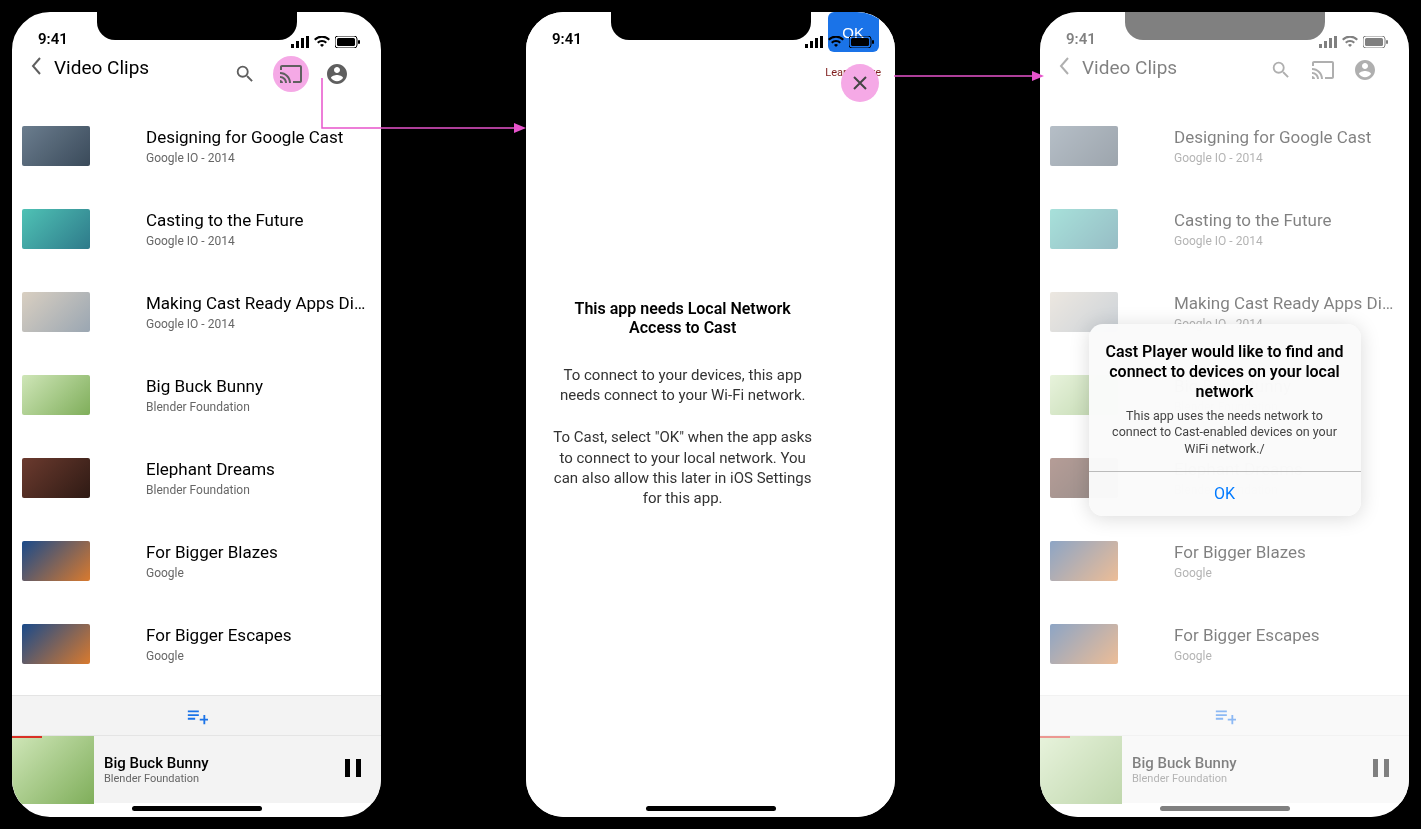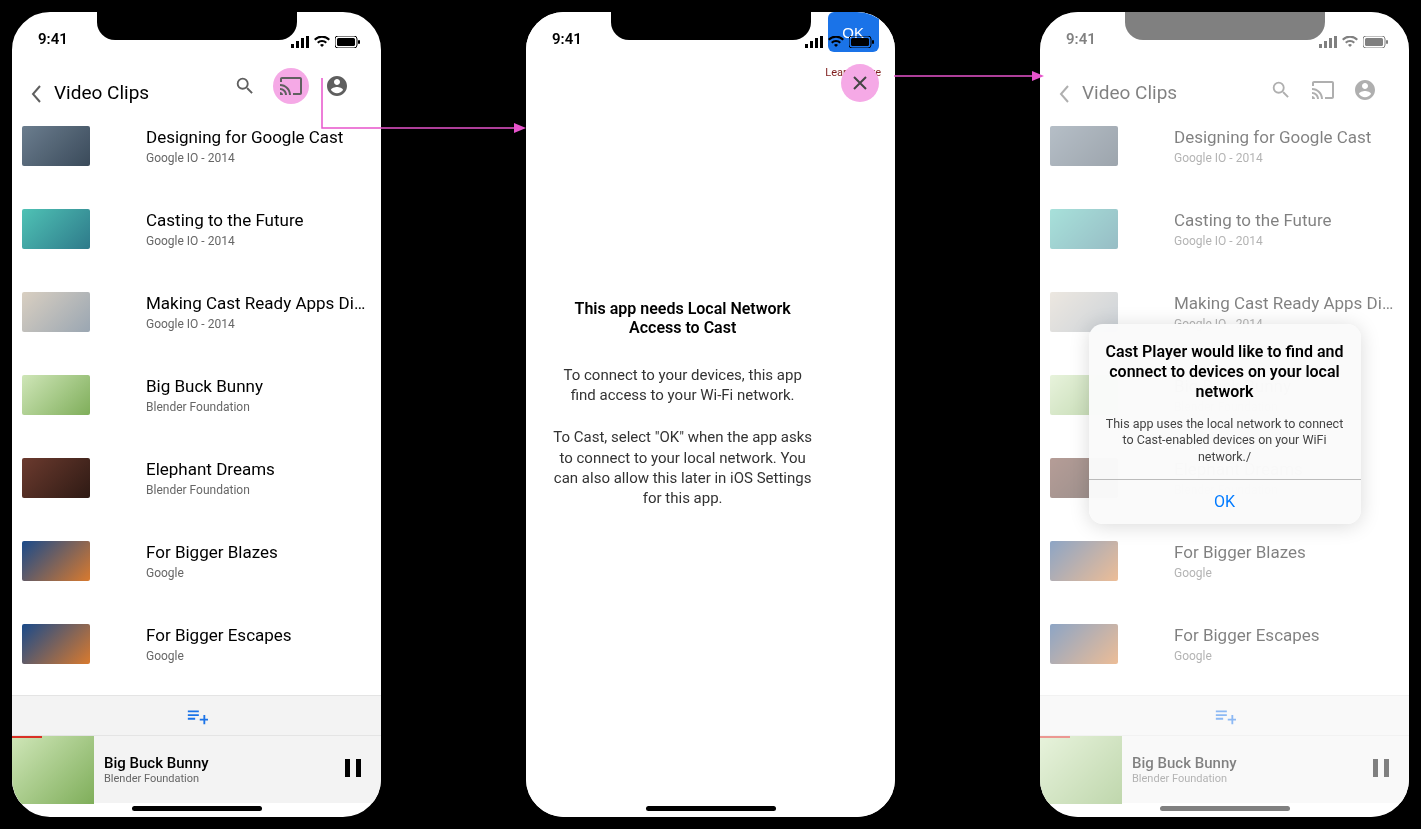--- a/index.html
+++ b/index.html
@@ -33,21 +33,21 @@
     align-items:flex-end; justify-content:space-between; padding:0 20px 4px;
     font-size:15px; font-weight:600; z-index:4;
   }
   .sb-time { padding-left:6px; }
   .sb-right { display:flex; align-items:center; gap:5px; }
   .sb-right svg { display:block; }
 
   
   .navbar {
     position:absolute; top:44px; left:0; right:16px; height:48px;
-    display:flex; align-items:flex-end; padding:0 10px;
+    display:flex; align-items:flex-start; padding:0 10px;
   }
   .nav-back { width:28px; display:flex; justify-content:center; cursor:pointer; }
   .nav-title { font-size:19px; font-weight:400; flex:1; padding-left:4px; }
   .nav-icons { display:flex; align-items:center; gap:14px; padding-right:4px; }
   .nav-icon { cursor:pointer; display:flex; align-items:center; justify-content:center; width:28px; height:28px; }
   .cast-highlight { background:#f5a9e6; border-radius:50%; width:36px; height:36px; }
   .nav-icon svg { fill:#5f5f5f; }
   .nav-back svg { stroke:#5f5f5f; }
 
   
@@ -119,21 +119,21 @@
   .dim {
     position:absolute; inset:0; background:rgba(255,255,255,0.5);
     pointer-events:none; z-index:6;
   }
   .iosdialog {
     position:absolute; top:312px; left:50%; transform:translateX(-50%);
     width:272px; background:rgba(250,250,250,0.98); border-radius:14px;
     z-index:7; overflow:hidden; box-shadow:0 2px 20px rgba(0,0,0,0.15);
   }
   .dlgbody { padding:18px 16px 14px; text-align:center; }
-  .dlgtitle { font-size:16px; font-weight:600; line-height:1.25; margin-bottom:14px; }
+  .dlgtitle { font-size:16px; font-weight:600; line-height:1.25; margin-bottom:6px; }
   .dlgmsg { font-size:12.5px; color:#444; line-height:1.3; }
   .dlgbtns { display:flex; border-top:0.5px solid #bbb; }
   .dlgbtn {
     flex:1; height:44px; display:flex; align-items:center; justify-content:center;
     font-size:16px; color:#007aff; cursor:pointer;
   }
   .dlgbtn + .dlgbtn { border-left:0.5px solid #bbb; font-weight:600; }
 
   
   .arrow { position:absolute; pointer-events:none; z-index:20; }
@@ -304,21 +304,21 @@
   </div>
 
   <div class="sheet">
     <div class="closebtn">
       <svg width="16" height="16" viewBox="0 0 16 16">
             <path d="M2 2 L14 14 M14 2 L2 14" stroke="#444" stroke-width="2"></path>
           </svg>
     </div>
     <div class="sheet-body">
       <div class="sheet-head">This app needs Local Network Access to Cast</div>
-      <p class="sheet-p">To connect to your devices, this app find access to your Wi-Fi network.</p>
+      <p class="sheet-p">To connect to your devices, this app needs connect to your Wi-Fi network.</p>
       <p class="sheet-p">To Cast, select "OK" when the app asks to connect to your local network. You can also allow this later in iOS Settings for this app.</p>
     </div>
     <div class="sheet-foot">
       <button class="okbtn">OK</button>
       <span class="learnlink">Learn more</span>
     </div>
   </div>
 
   <div class="home-ind"></div>
 </div>
@@ -442,21 +442,21 @@
             <rect x="13" y="2" width="5" height="18"></rect>
           </svg>
     </div>
   </div>
 
   <div class="dim"></div>
 
   <div class="iosdialog">
     <div class="dlgbody">
       <div class="dlgtitle">Cast Player would like to find and connect to devices on your local network</div>
-      <div class="dlgmsg">This app uses the local network to connect to Cast-enabled devices on your WiFi network./</div>
+      <div class="dlgmsg">This app uses the needs network to connect to Cast-enabled devices on your WiFi network./</div>
     </div>
     <div class="dlgbtns">
       <div class="dlgbtn">OK</div>
     </div>
   </div>
 
   <div class="home-ind"></div>
 </div>
 
 </div>

